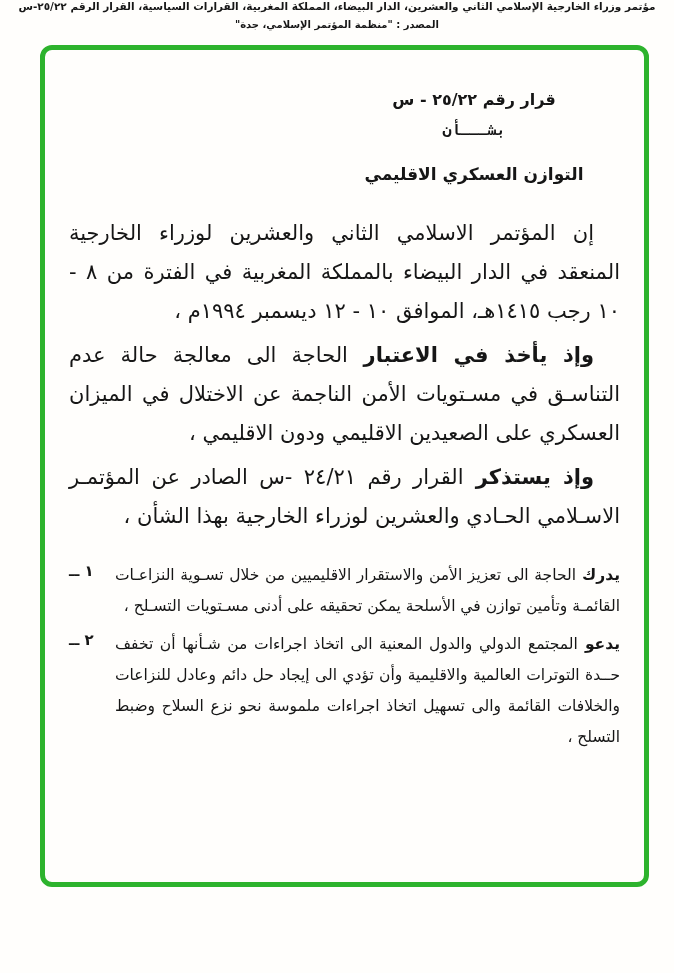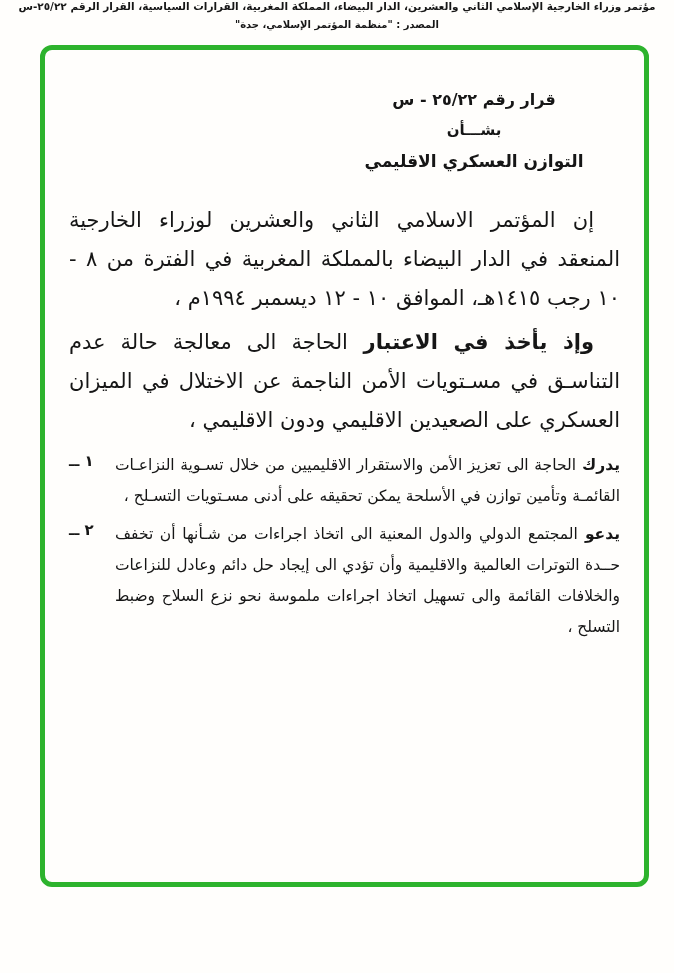--- a/index.html
+++ b/index.html
@@ -28,35 +28,35 @@
     background:transparent;
   }
 
   
   .heading {
     direction:rtl; text-align:center;
     width:280px; margin-left:auto; margin-right:6px;
     font-weight:bold; margin-bottom:30px;
   }
   .heading .h-num  { font-size:16px; margin-bottom:12px; }
-  .heading .h-re   { font-size:15px; margin-bottom:12px; letter-spacing:1px; }
+  .heading .h-re   { font-size:15px; margin-bottom:24px; letter-spacing:1px;font-family:Liberation Mono, monospace; }
   .heading .h-subj { font-size:17px; }
 
   
   .preamble { direction:rtl; }
   .para {
     direction:rtl; text-align:justify;
     font-size:21px; line-height:39px;
     text-indent:26px;
     margin-bottom:5px;
   }
   .para strong { font-weight:bold; }
 
   
-  .items { margin-top:10px; }
+  .items { margin-top:24px; }
   .item { display:flex; direction:ltr; margin-bottom:7px; }
   .item .num {
     width:46px; flex:none;
     font-size:15px; font-weight:bold;
     direction:ltr; text-align:left; padding-top:2px;
   }
   .item .txt {
     flex:1; direction:rtl; text-align:justify;
     font-size:15.5px; line-height:31px;
   }
@@ -76,20 +76,21 @@
 
     <div class="heading">
       <div class="h-num">قرار رقم ٢٥/٢٢ - س</div>
       <div class="h-re">بشـــأن</div>
       <div class="h-subj">التوازن العسكري الاقليمي</div>
     </div>
 
     <div class="preamble">
         <p class="para">إن المؤتمر الاسلامي الثاني والعشرين لوزراء الخارجية المنعقد في الدار البيضاء بالمملكة المغربية في الفترة من ٨ - ١٠ رجب ١٤١٥هـ، الموافق ١٠ - ١٢ ديسمبر ١٩٩٤م ،</p>
         <p class="para"><strong>وإذ يأخذ في الاعتبار </strong>الحاجة الى معالجة حالة عدم التناسـق في مسـتويات الأمن الناجمة عن الاختلال في الميزان العسكري على الصعيدين الاقليمي ودون الاقليمي ،</p>
+        <p class="para"><strong>وإذ يستذكر </strong>القرار رقم ٢٤/٢١ -س الصادر عن المؤتمـر الاسـلامي الحـادي والعشرين لوزراء الخارجية بهذا الشأن ،</p>
       </div>
 
     <div class="items">
         <div class="item">
           <span class="num">١ ــ</span>
           <div class="txt"><strong>يدرك </strong>الحاجة الى تعزيز الأمن والاستقرار الاقليميين من خلال تسـوية النزاعـات القائمـة وتأمين توازن في الأسلحة يمكن تحقيقه على أدنى مسـتويات التسـلح ،</div>
         </div>
         <div class="item">
           <span class="num">٢ ــ</span>
           <div class="txt"><strong>يدعو </strong>المجتمع الدولي والدول المعنية الى اتخاذ اجراءات من شـأنها أن تخفف حــدة التوترات العالمية والاقليمية وأن تؤدي الى إيجاد حل دائم وعادل للنزاعات والخلافات القائمة والى تسهيل اتخاذ اجراءات ملموسة نحو نزع السلاح وضبط التسلح ،</div>

